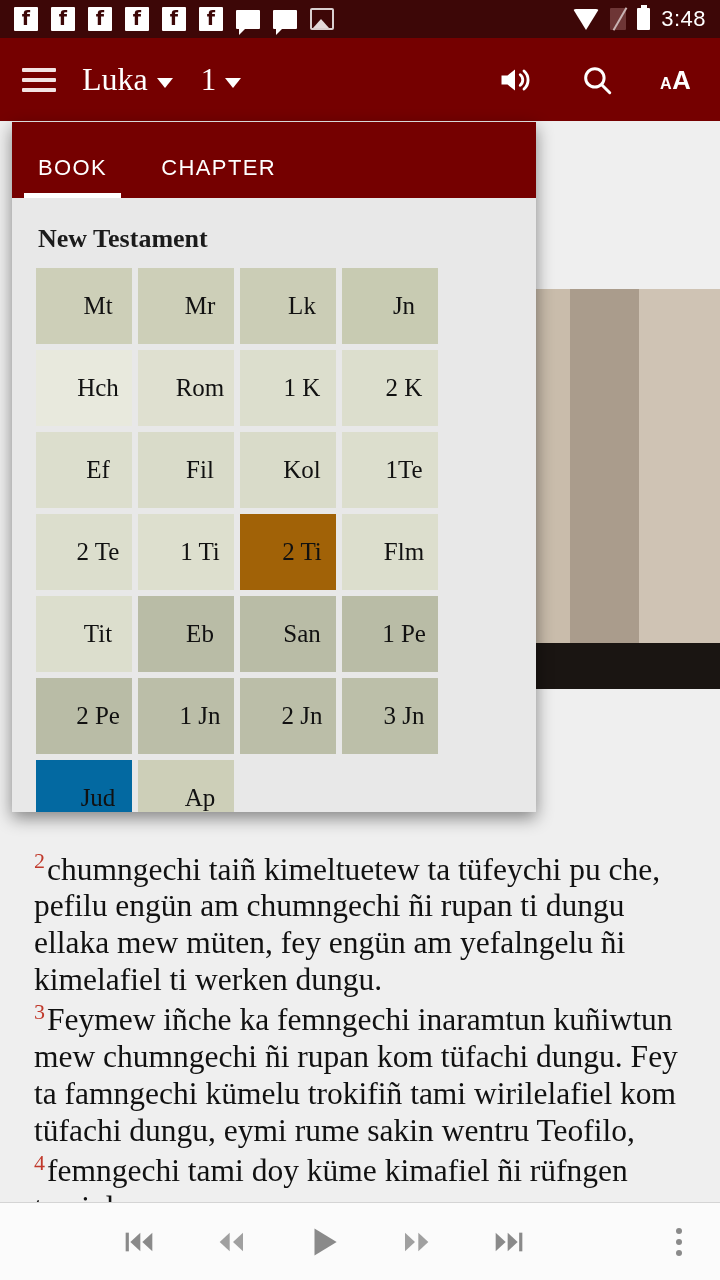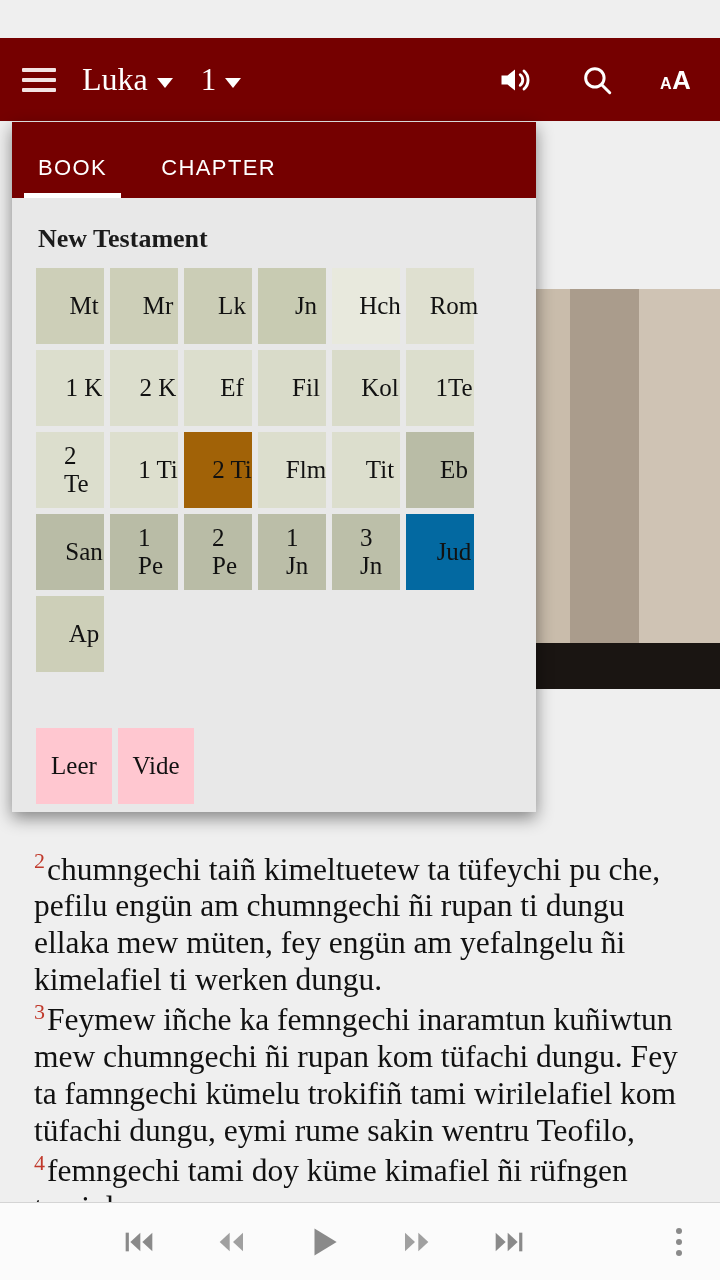--- a/index.html
+++ b/index.html
@@ -190,21 +190,21 @@
     height: 5px; background: #fff;
   }
   .panel-body { padding: 16px 24px 0 24px; }
   .panel-title {
     font-size: 26px; font-weight: bold; color: #1b1b1b;
     padding: 10px 0 14px 2px;
     font-family: "Liberation Serif", serif;
   }
   .grid { display: flex; flex-wrap: wrap; gap: 6px; }
   .tile {
-    width: 68px; height: 76px;
+    width: 96px; height: 76px;
     display: flex; align-items: center; justify-content: center;
     font-size: 25px; color: #111; cursor: pointer;
     font-family: "Liberation Serif", serif;
     padding-left: 28px;
   }
   .actions { display: flex; gap: 6px; margin-top: 56px; }
   .act-btn {
     width: 76px; height: 76px; background: #ffc7d0;
     display: flex; align-items: center; justify-content: center;
     font-size: 25px; color: #111; cursor: pointer;
@@ -226,20 +226,39 @@
   .mbtn { cursor: pointer; display: flex; align-items: center; justify-content: center; }
   .kebab { width: 62px; display: flex; flex-direction: column; align-items: center;
     gap: 5px; cursor: pointer; margin-right: 10px; }
   .kebab i { width: 6px; height: 6px; background: #8a8a8a; border-radius: 50%; display: block; }
 </style>
 </head>
 <body>
 
 <div id="app">
 
+  <div class="statusbar">
+    <div class="status-left">
+      <span class="ic-fb"></span>
+      <span class="ic-fb"></span>
+      <span class="ic-fb"></span>
+      <span class="ic-fb"></span>
+      <span class="ic-fb"></span>
+      <span class="ic-fb"></span>
+      <span class="ic-msg"></span>
+      <span class="ic-msg"></span>
+      <span class="ic-img"></span>
+    </div>
+    <div class="status-right">
+      <span class="ic-wifi"></span>
+      <span class="ic-sig"></span>
+      <span class="ic-batt"></span>
+      <span class="clock">3:48</span>
+    </div>
+  </div>
 
   <div class="appbar">
     <div class="hamburger">
       <span></span>
         <span></span>
         <span></span>
     </div>
     <div class="sel-group">
       <span class="bookname">Luka</span>
       <span class="caret"></span>
@@ -316,20 +335,21 @@
           <div class="tile" style="background: rgb(220, 222, 205);">2 Te</div>
           <div class="tile" style="background: rgb(221, 223, 206);">1 Ti</div>
           <div class="tile" style="background: #a16207;">2 Ti</div>
           <div class="tile" style="background: rgb(220, 222, 205);">Flm</div>
           <div class="tile" style="background: rgb(220, 222, 205);">Tit</div>
           <div class="tile" style="background: rgb(185, 188, 166);">Eb</div>
           <div class="tile" style="background: rgb(185, 188, 166);">San</div>
           <div class="tile" style="background: rgb(185, 188, 166);">1 Pe</div>
           <div class="tile" style="background: rgb(185, 188, 166);">2 Pe</div>
           <div class="tile" style="background: rgb(187, 190, 168);">1 Jn</div>
+          <div class="tile" style="background: rgb(187, 190, 168);">2 Jn</div>
           <div class="tile" style="background: rgb(188, 191, 169);">3 Jn</div>
           <div class="tile" style="background: #0369a1;">Jud</div>
           <div class="tile" style="background: rgb(205, 207, 184);">Ap</div>
         </div>
       <div class="actions" id="action-row">
           <div class="act-btn" style="background: rgb(255, 199, 208);">Leer</div>
           <div class="act-btn" style="background: rgb(255, 199, 208);">Vide</div>
         </div>
     </div>
   </div>

